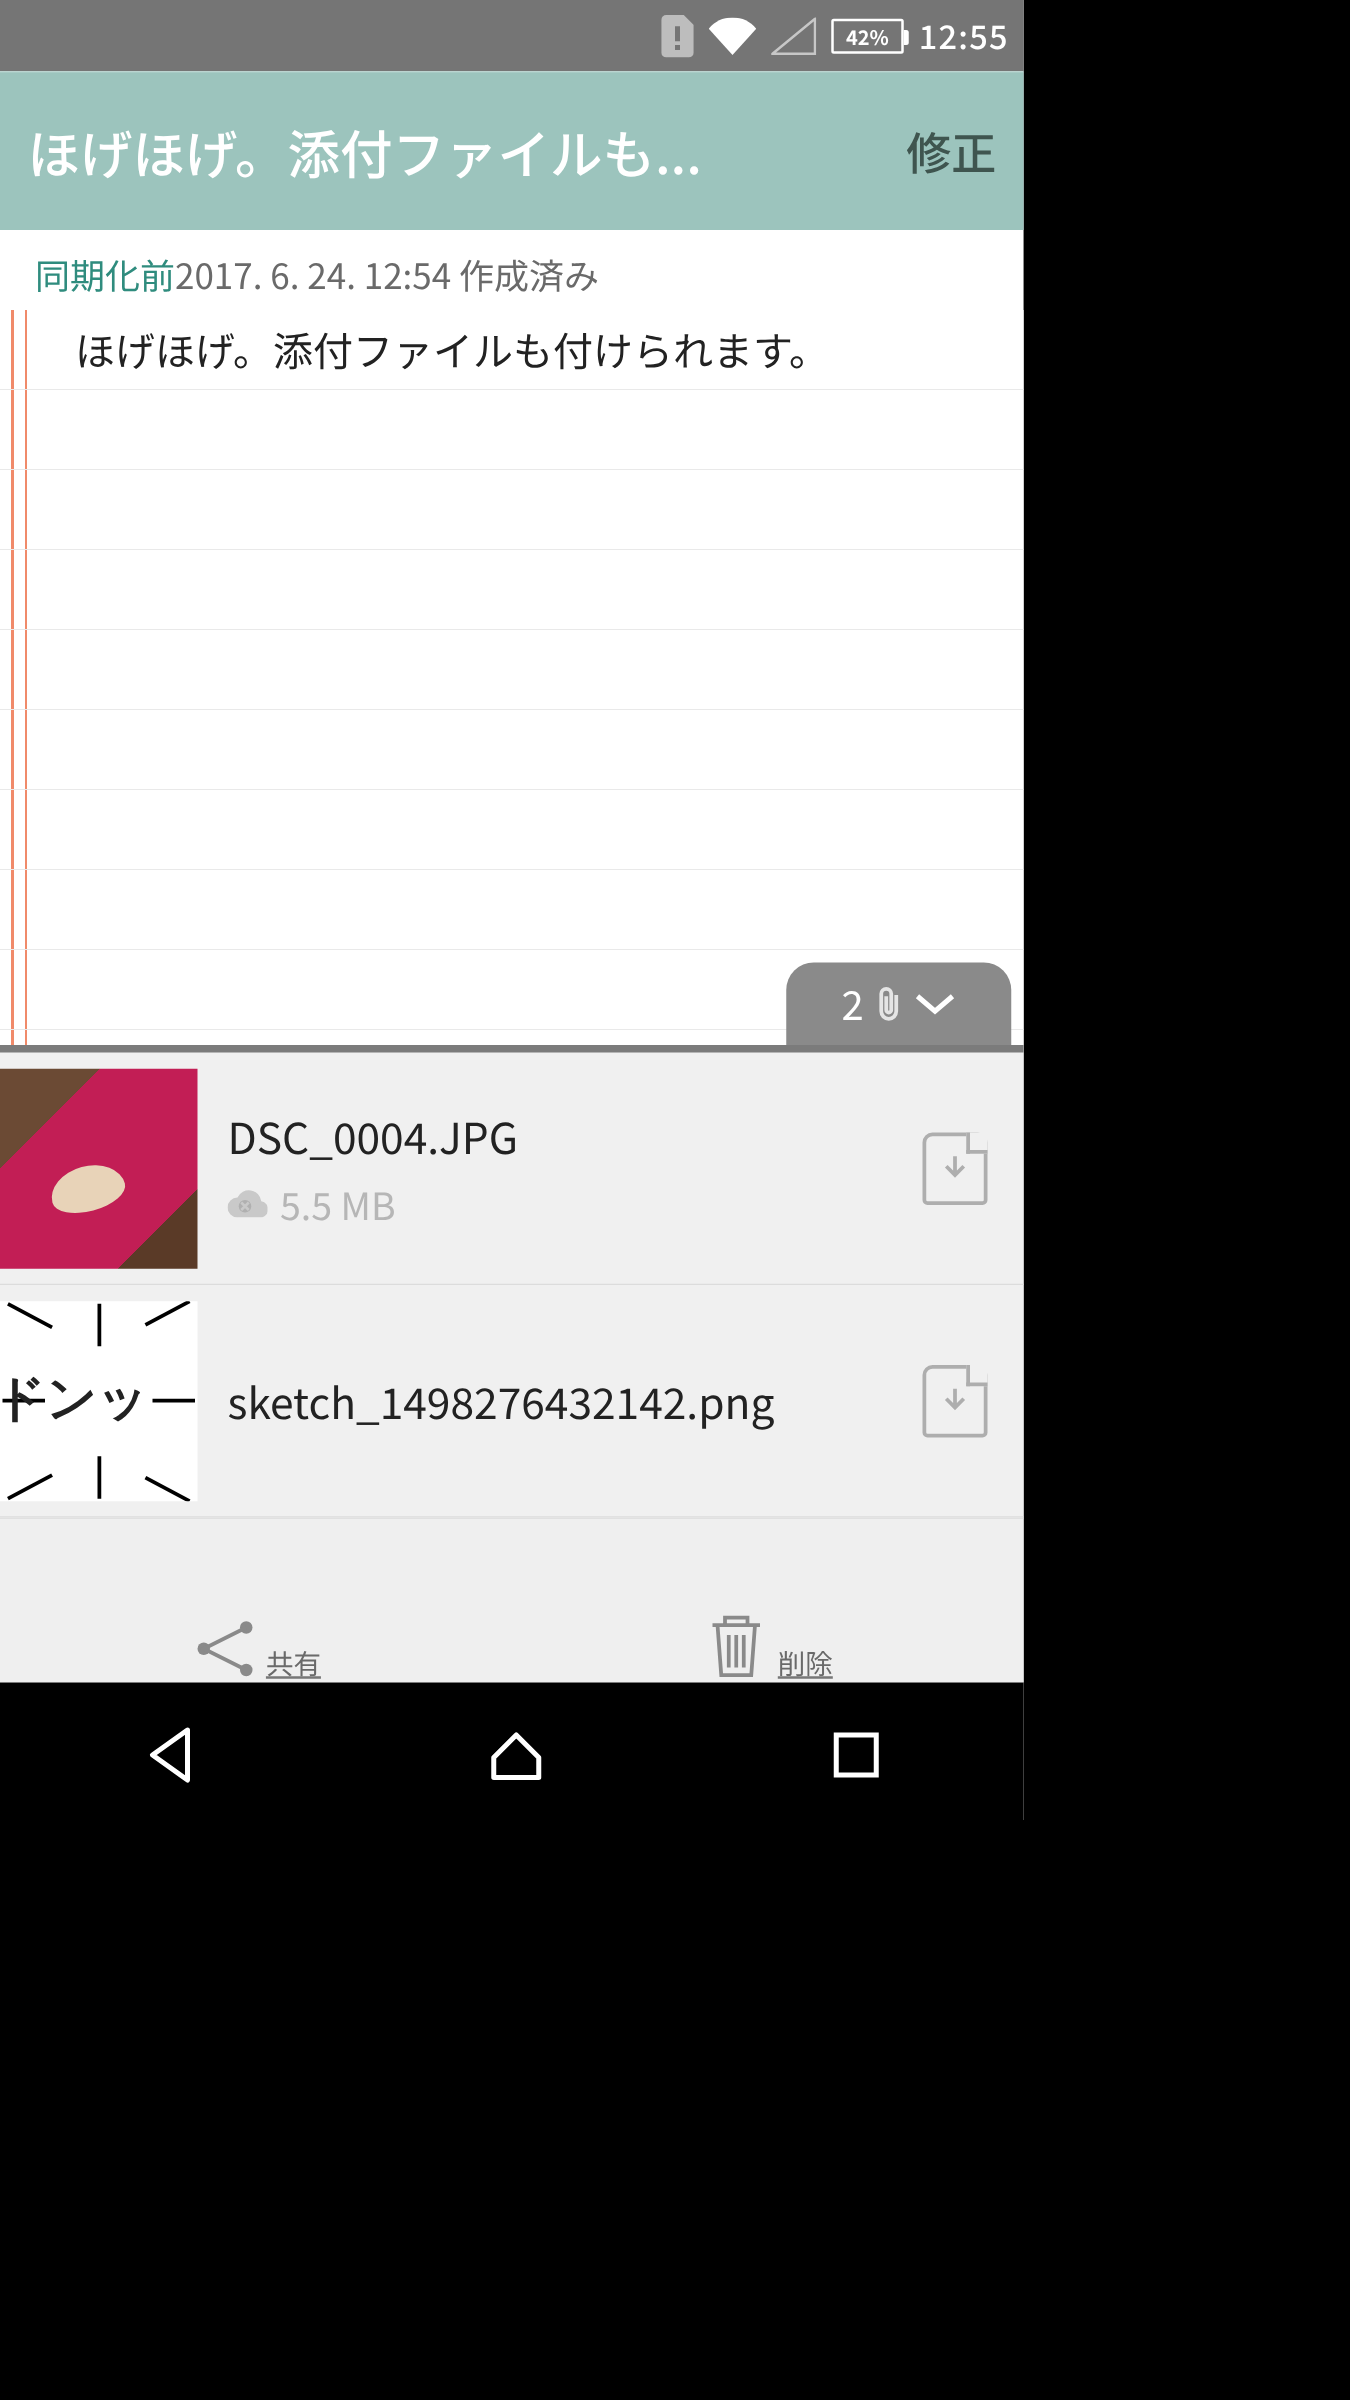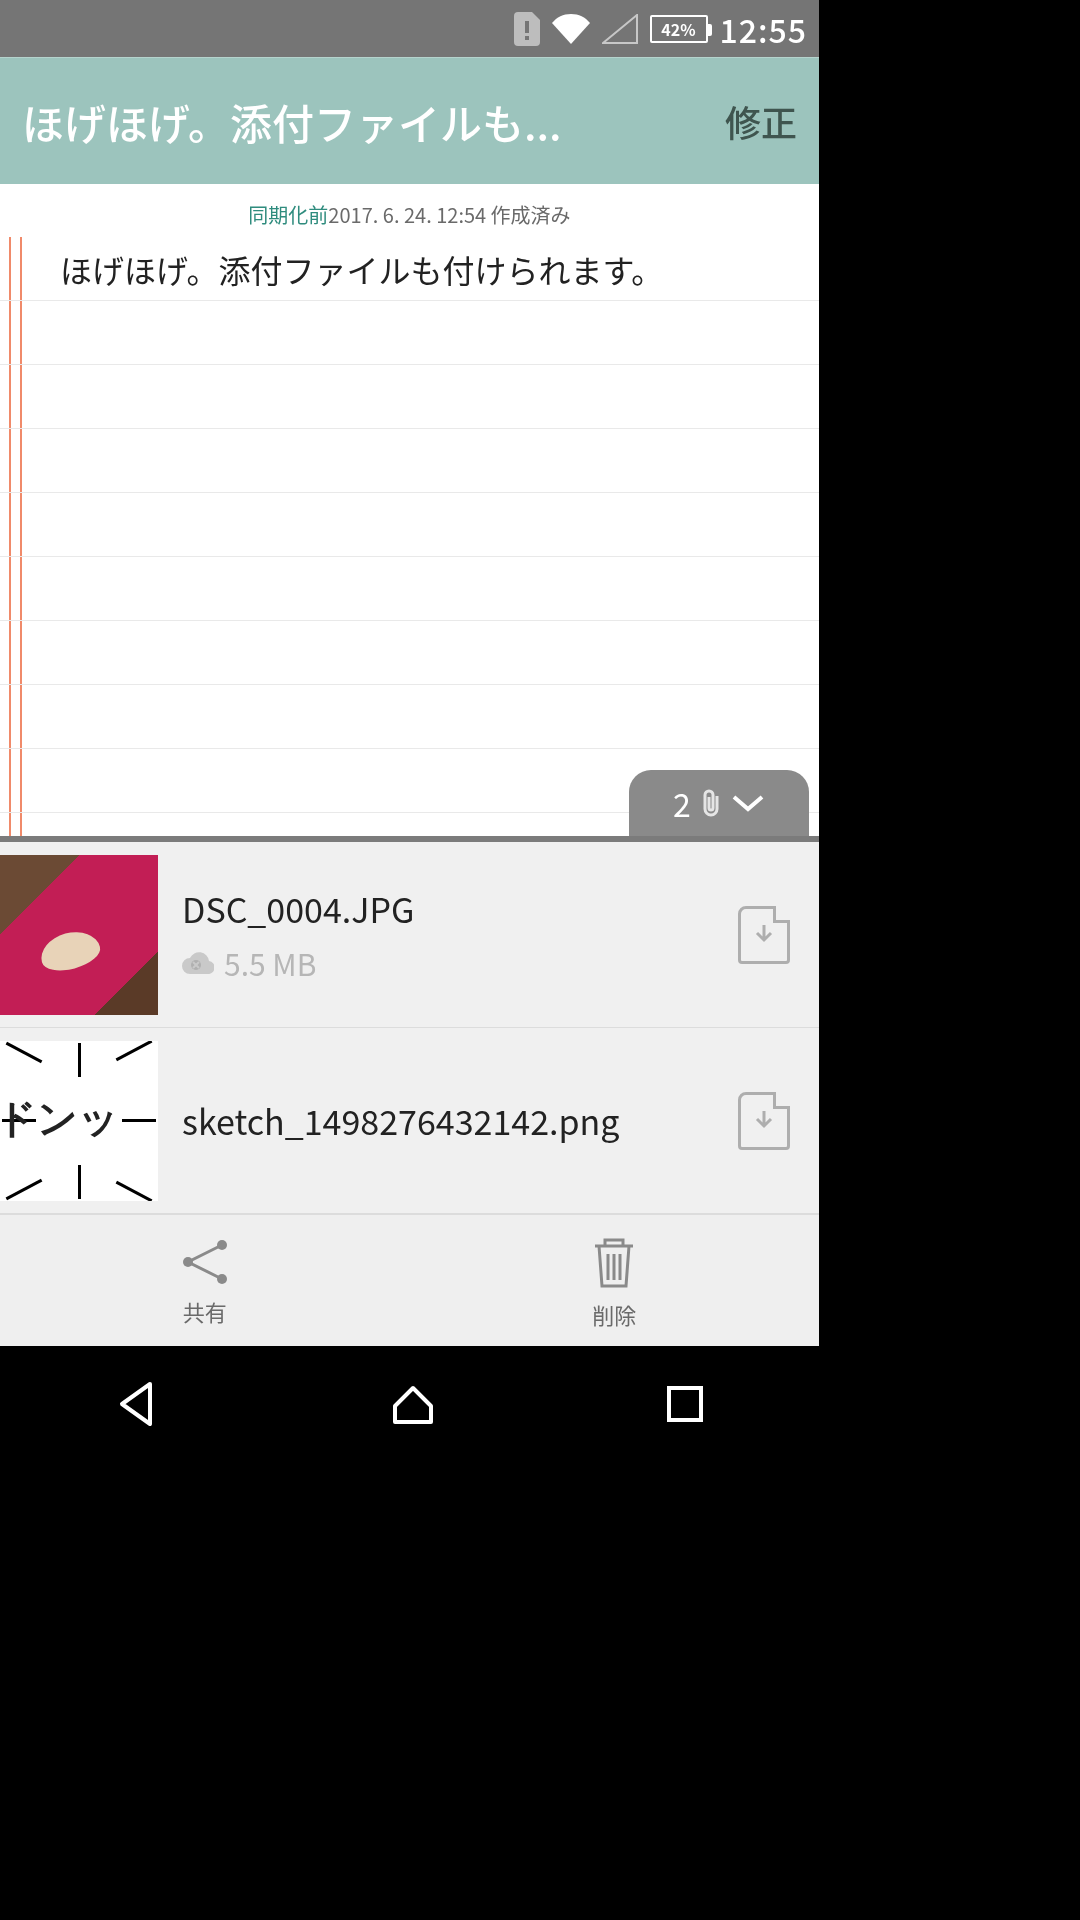--- a/index.html
+++ b/index.html
@@ -1,33 +1,33 @@
 <!DOCTYPE html>
 <html><head>
 <meta charset="utf-8">
 <style>
   * { margin: 0; padding: 0; box-sizing: border-box; }
   html, body { width: 819px; height: 1456px; font-family: -apple-system, "Hiragino Sans", "Noto Sans CJK JP", sans-serif; overflow: hidden; background: #000; }
   .screen { width: 819px; height: 1456px; display: flex; flex-direction: column; background: #fff; }
 
   
   .status-bar { height: 57px; background: #757575; display: flex; align-items: center; justify-content: flex-end; padding: 0 12px; gap: 12px; color: #fff; }
-  .status-bar .clock { font-size: 32px; font-weight: 500; letter-spacing: 1px; }
+  .status-bar .clock { font-size: 26px; font-weight: 500; letter-spacing: 1px; }
   .status-bar svg { display: block; }
   .battery-wrap { display: flex; align-items: center; }
   .battery-box { border: 2px solid #fff; width: 58px; height: 28px; border-radius: 2px; display:flex; align-items:center; justify-content:center; font-size:16px; font-weight:600; position:relative; }
   .battery-box::after { content:""; position:absolute; right:-6px; top:7px; width:4px; height:12px; background:#fff; border-radius:0 2px 2px 0;}
   
   
   .app-bar { height: 127px; background: #9cc4bd; display: flex; align-items: center; padding: 0 22px; border-top: 1px solid rgba(255,255,255,.25); }
   .app-bar .title { flex: 1; color: #fff; font-size: 42px; font-weight: 500; white-space: nowrap; overflow: hidden; text-overflow: ellipsis; padding-right: 12px;}
   .app-bar .edit { color: #3f554f; font-size: 36px; font-weight: 500; }
 
   
-  .meta { display:flex; justify-content: center; align-items:center; padding: 16px 28px 8px 28px; font-size: 20px;}
+  .meta { display:flex; justify-content: flex-start; align-items:center; padding: 16px 28px 8px 28px; font-size: 28px;}
   .meta .sync { color: #2f8c7e; }
   .meta .date { color: #6a6a6a; }
 
   
   .paper-wrap { flex: 1; position: relative; overflow: hidden; background:#fff; }
   .paper {
     position:absolute; inset:0;
     background-image:
       linear-gradient(to bottom, transparent 0, transparent 63px, #e9e9e9 63px, #e9e9e9 64px),
       linear-gradient(to right, transparent 9px, #f08a6a 9px, #f08a6a 11px, transparent 11px, transparent 20px, #f08a6a 20px, #f08a6a 22px, transparent 22px);
@@ -68,21 +68,21 @@
   .att-info { flex:1; padding: 0 24px; display:flex; flex-direction:column; justify-content:center; gap:8px;}
   .att-name { font-size: 34px; color:#222; }
   .att-meta { display:flex; align-items:center; gap:10px; color:#b6b6b6; font-size:30px; }
   .att-dl { width:110px; display:flex; align-items:center; justify-content:center; }
   .att-dl .sdbox { width:52px; height:58px; border:3px solid #aeaeae; border-radius:8px 8px 4px 4px; position:relative; display:flex; align-items:center; justify-content:center;}
   .att-dl .sdbox::before{ content:""; position:absolute; top:-3px; right:-3px; width:14px; height:14px; background:#f0f0f0; border-left:3px solid #aeaeae; border-bottom:3px solid #aeaeae;}
   .att-dl .sdbox svg{ display:block; }
 
   
   .actions { height:132px; background:#efefef; display:flex; border-top:1px solid #dcdcdc;}
-  .action { flex:1; display:flex; flex-direction:column; align-items:center; justify-content:center; gap:6px; color:#777;}
+  .action { flex:1; display:flex; flex-direction:row; align-items:flex-end; justify-content:center; gap:6px; color:#777;text-decoration:underline;}
   .action .lbl { font-size:22px; color:#6a6a6a;}
   .action svg { display:block; }
 
   
   .navbar { height:104px; background:#000; display:flex; align-items:center; justify-content:space-around; }
   .navbar svg { display:block; }
   .black-strip { height:6px; background:#000; }
 </style>
 </head>
 <body>

